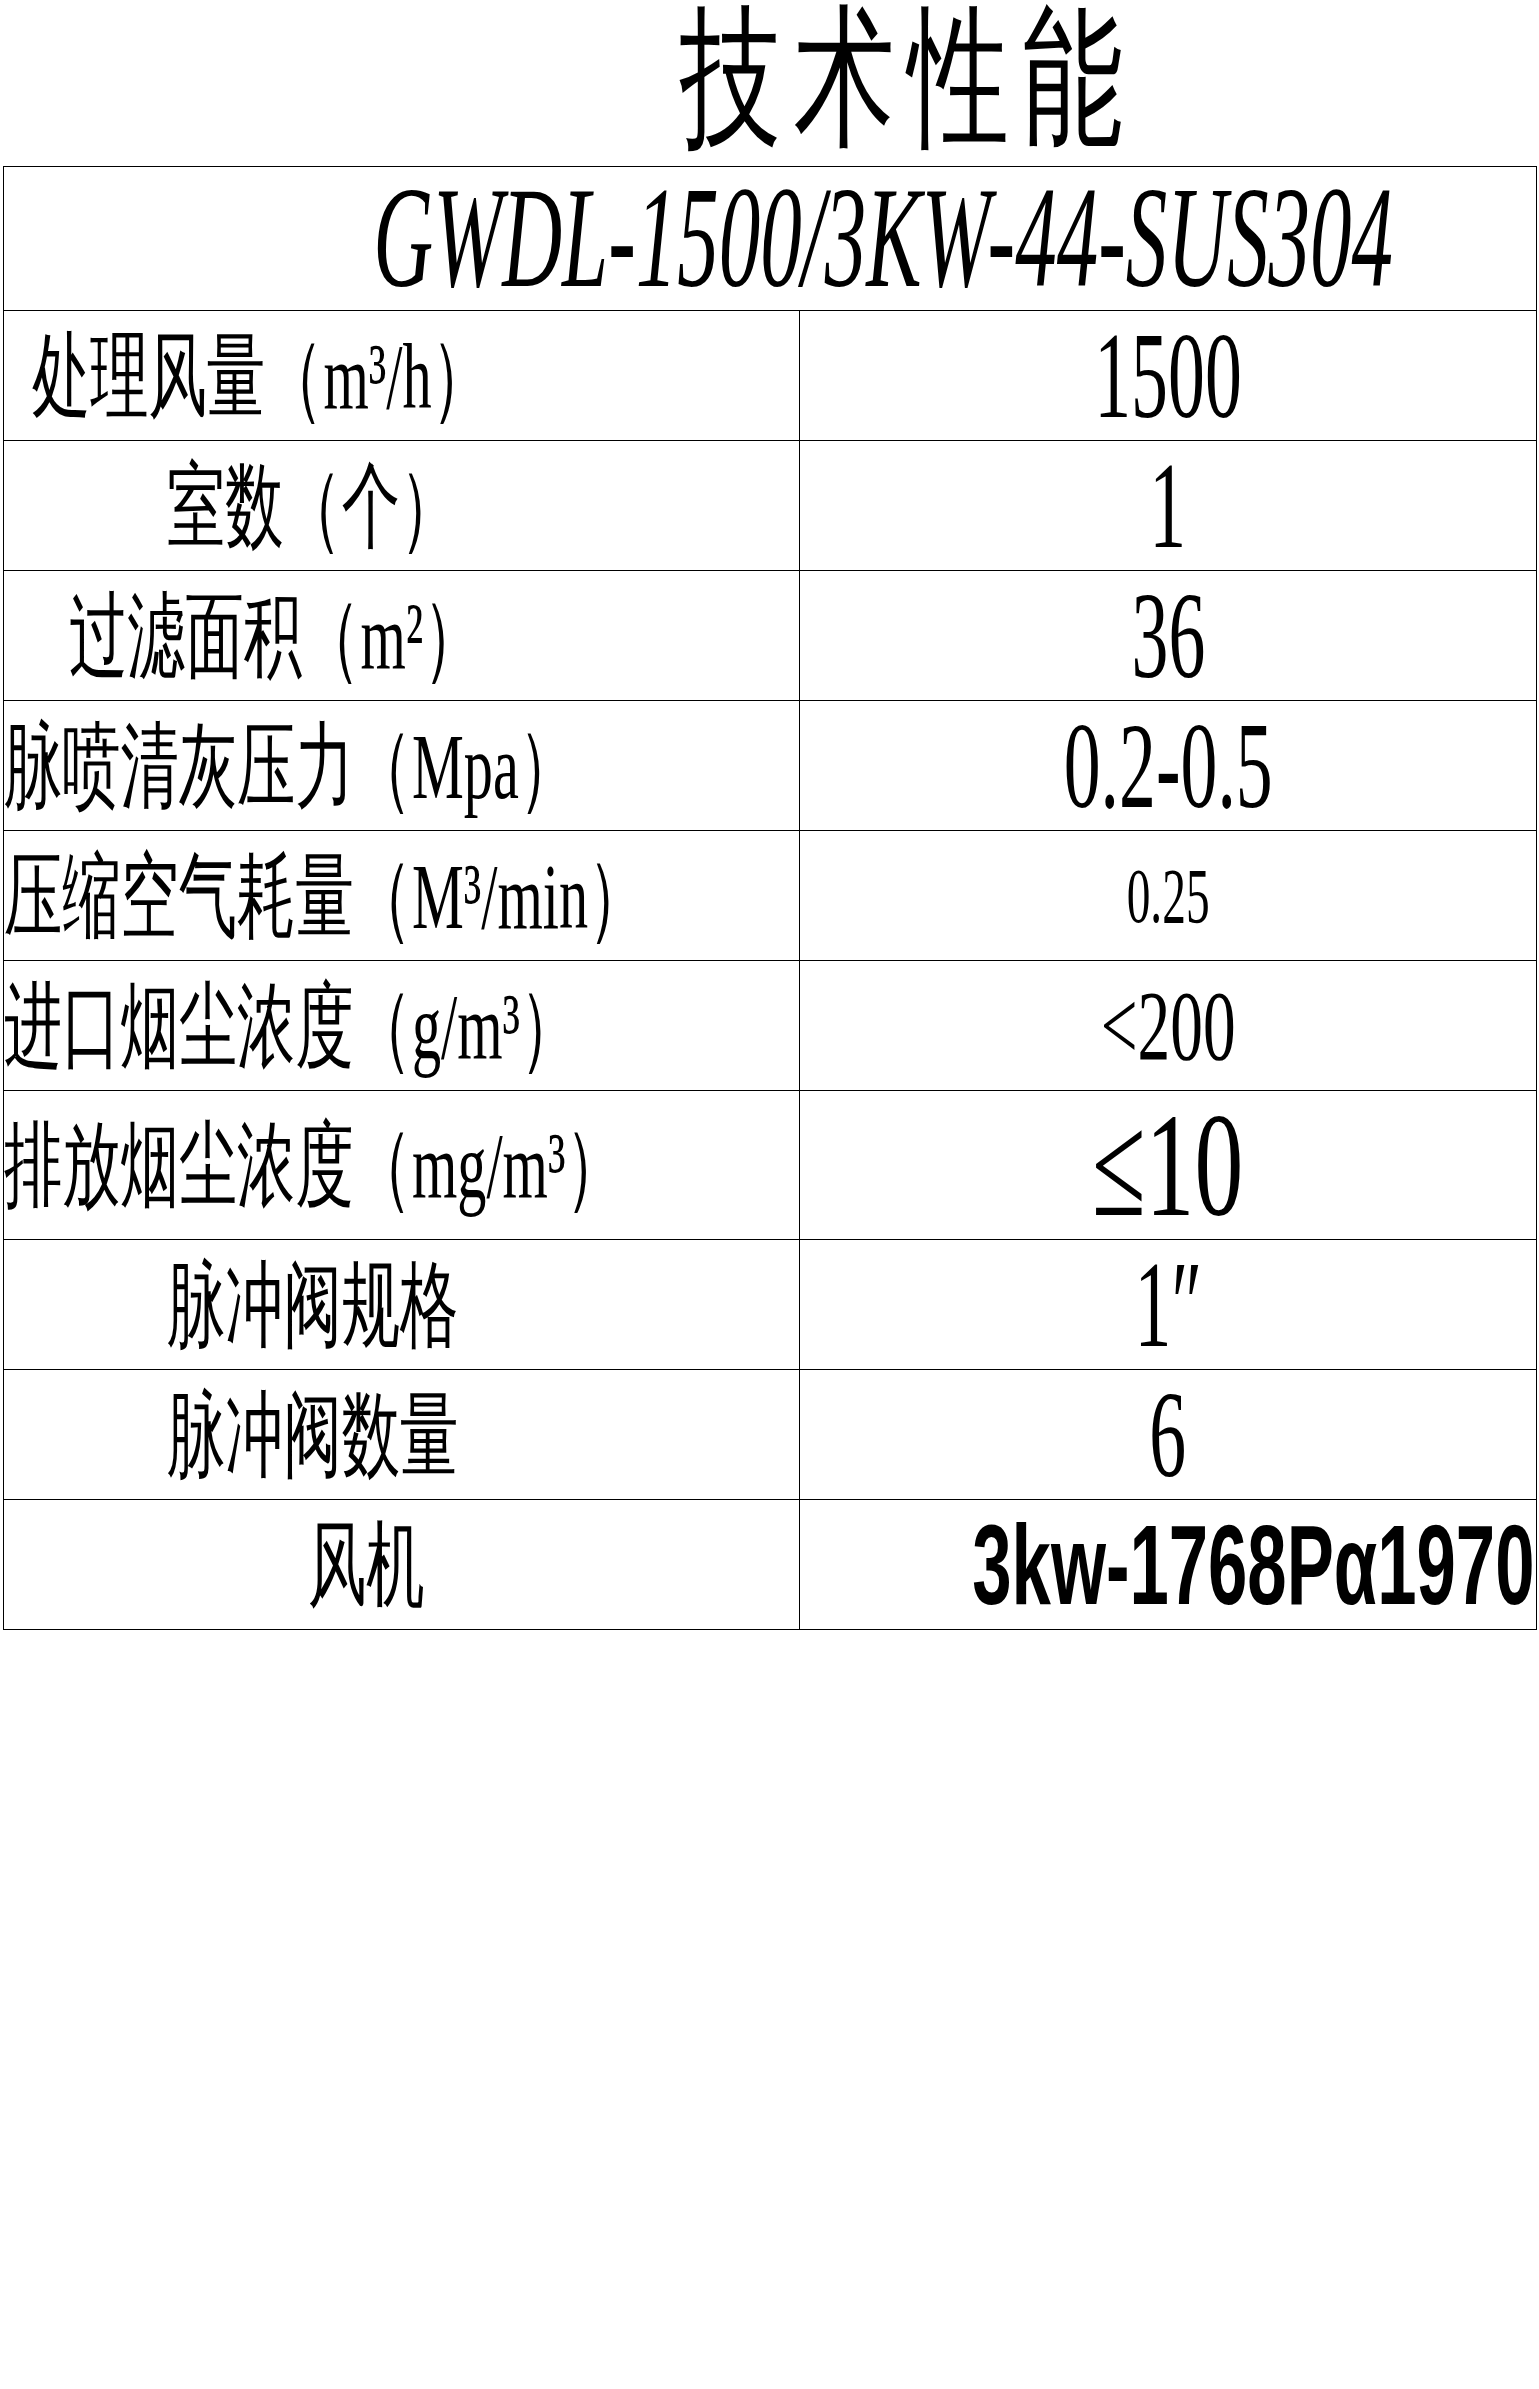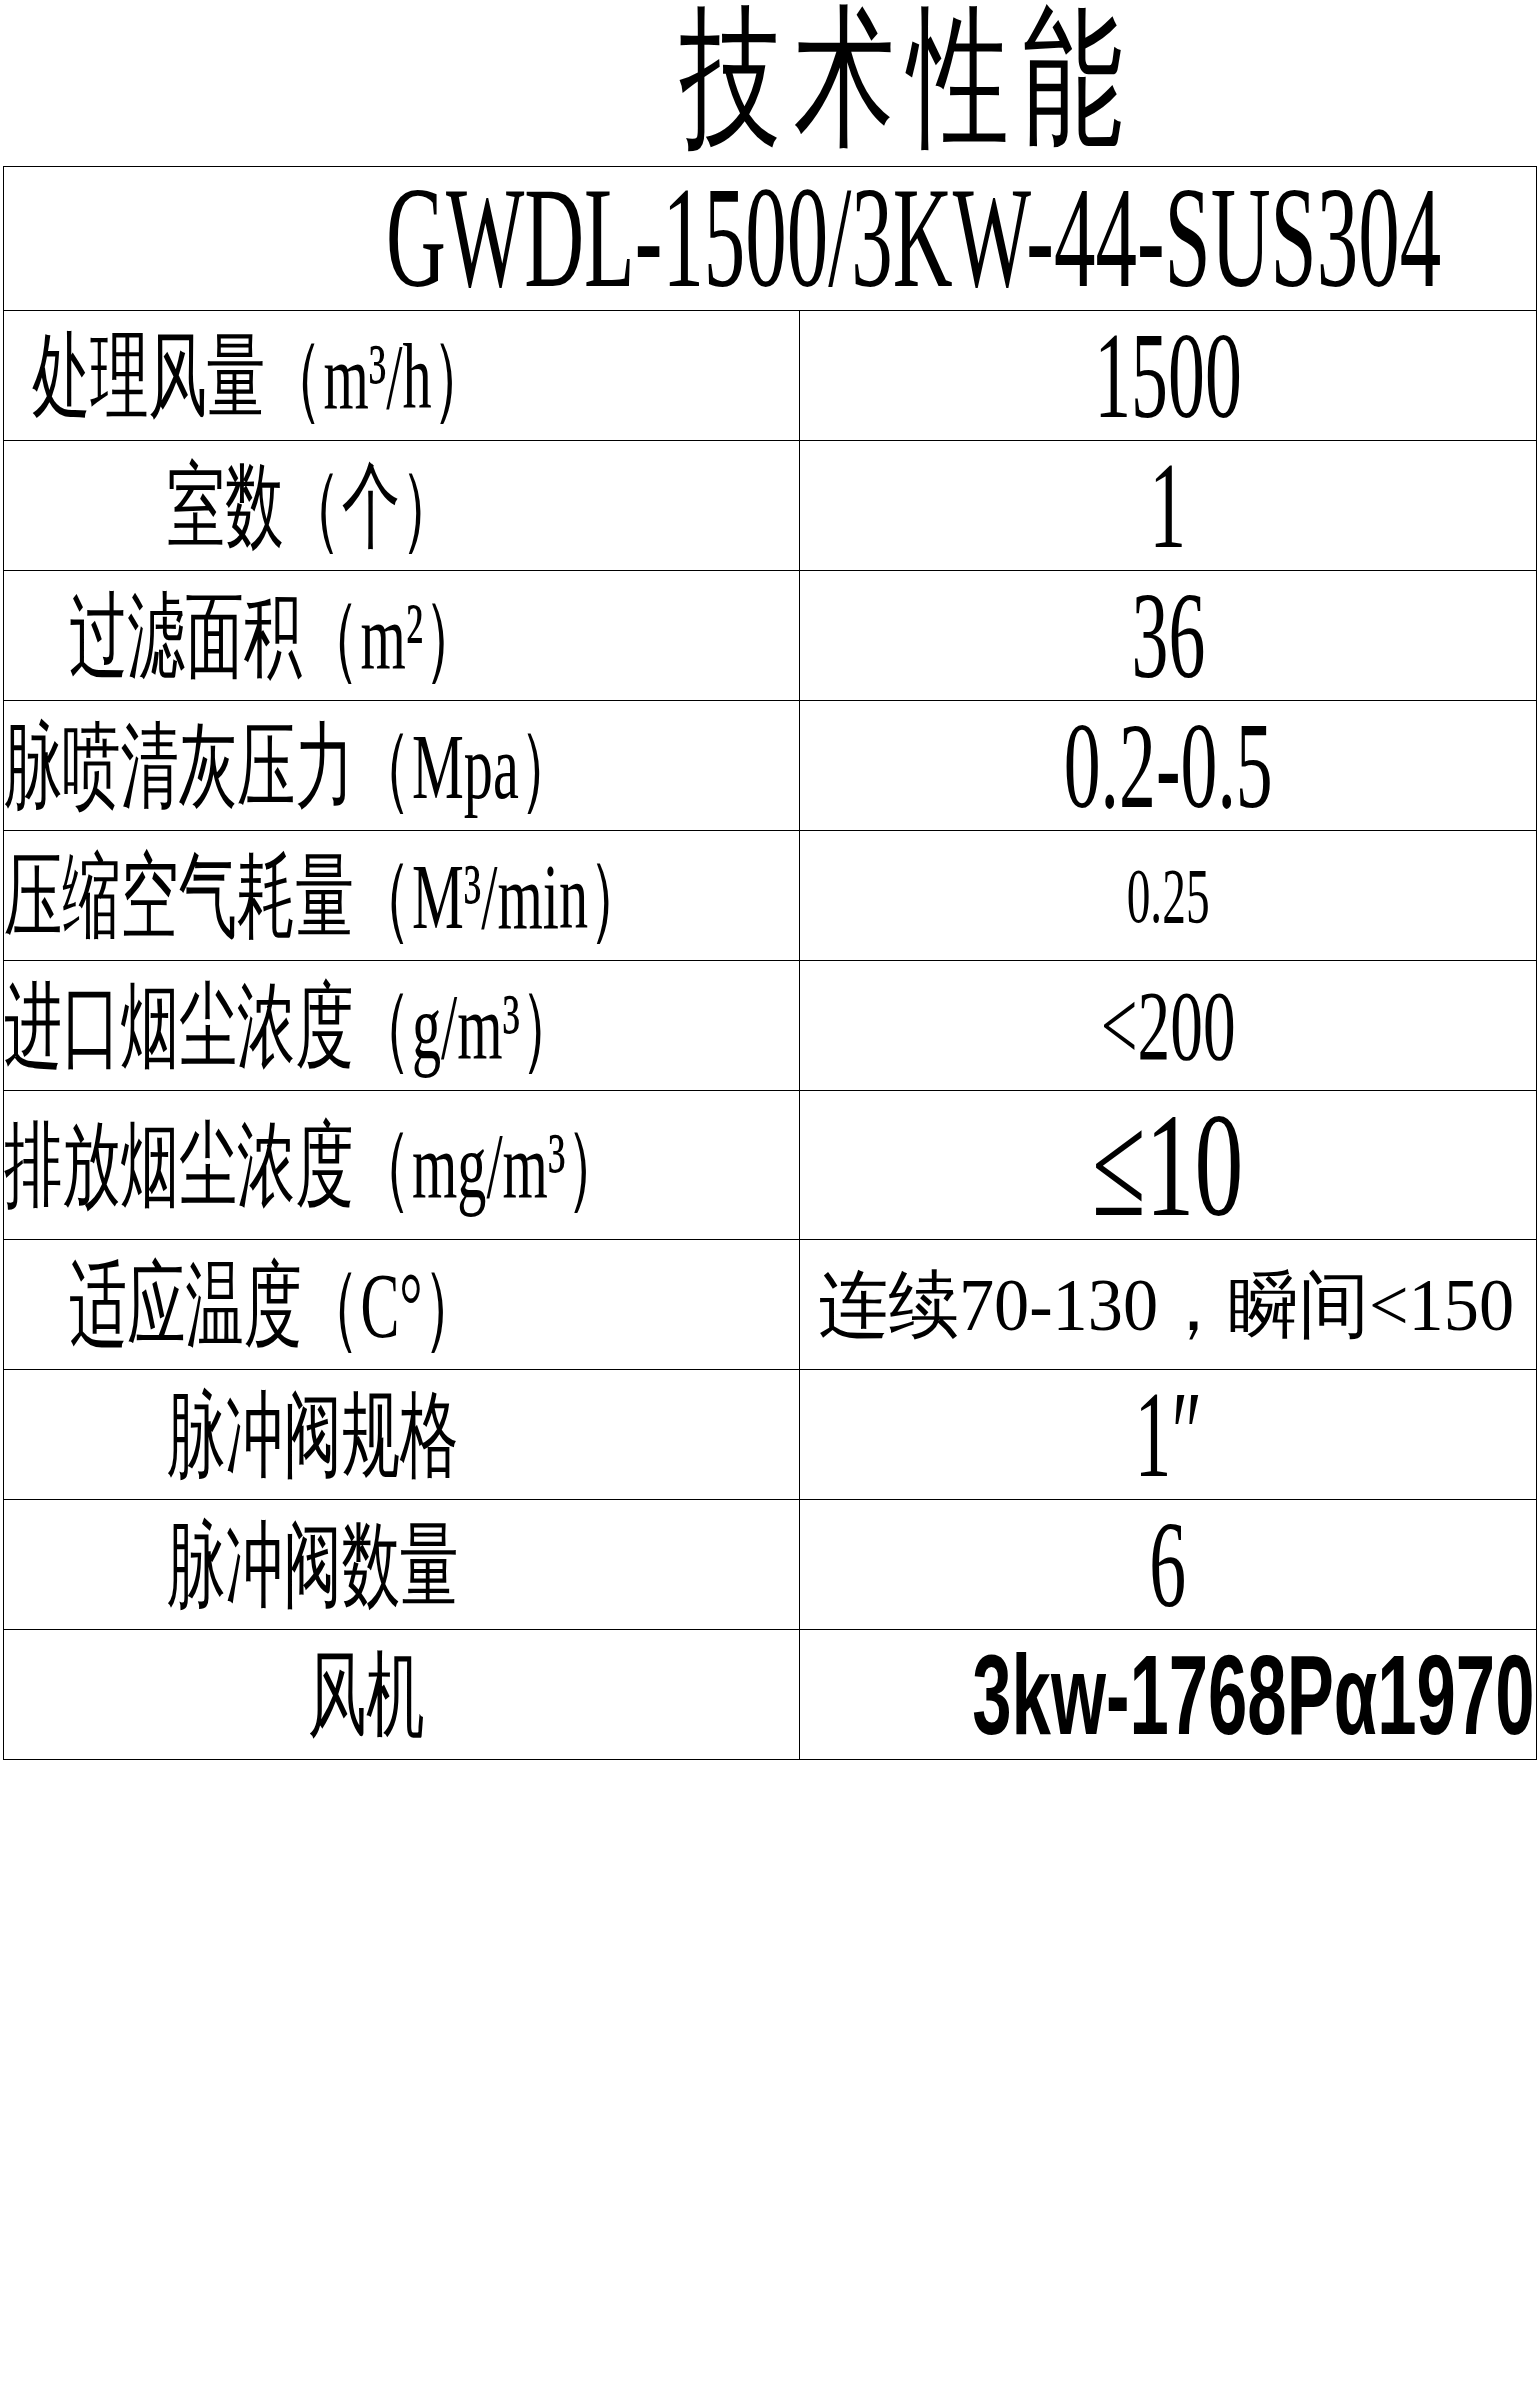--- a/index.html
+++ b/index.html
@@ -48,21 +48,21 @@
   table.spec td {
     border: 1.5px solid #000000;
     padding: 0;
     vertical-align: middle;
     overflow: hidden;
     background: #ffffff;
   }
   tr.model-row { height: 130px; }
   tr.data-row  { height: 130px; }
 
-  td.model-cell { text-align: center; }
+  td.model-cell { text-align: center; font-style: italic; }
   .model-text {
     display: inline-block;
     font-size: 143px;
     line-height: 1;
     transform: scaleX(0.58);
     transform-origin: center;
     white-space: nowrap;
   }
 
   td.lbl-cell {
@@ -153,24 +153,20 @@
     <tr class="data-row">
       <td class="lbl-cell"><span class="lbl-text">进口烟尘浓度（g/m³）</span></td>
       <td class="val-cell sz-msmall"><span class="val-text">&lt;200</span></td>
     </tr>
 
     <tr class="data-row">
       <td class="lbl-cell"><span class="lbl-text">排放烟尘浓度（mg/m³）</span></td>
       <td class="val-cell sz-big"><span class="val-text">≤10</span></td>
     </tr>
 
-    <tr class="data-row">
-      <td class="lbl-cell"><span class="lbl-text">适应温度（C°）</span></td>
-      <td class="val-cell sz-long noshift"><span class="val-text">连续70-130，瞬间&lt;150</span></td>
-    </tr>
 
 
     <tr class="data-row">
       <td class="lbl-cell"><span class="lbl-text">脉冲阀规格</span></td>
       <td class="val-cell"><span class="val-text">1″</span></td>
     </tr>
 
     <tr class="data-row">
       <td class="lbl-cell"><span class="lbl-text">脉冲阀数量</span></td>
       <td class="val-cell"><span class="val-text">6</span></td>

